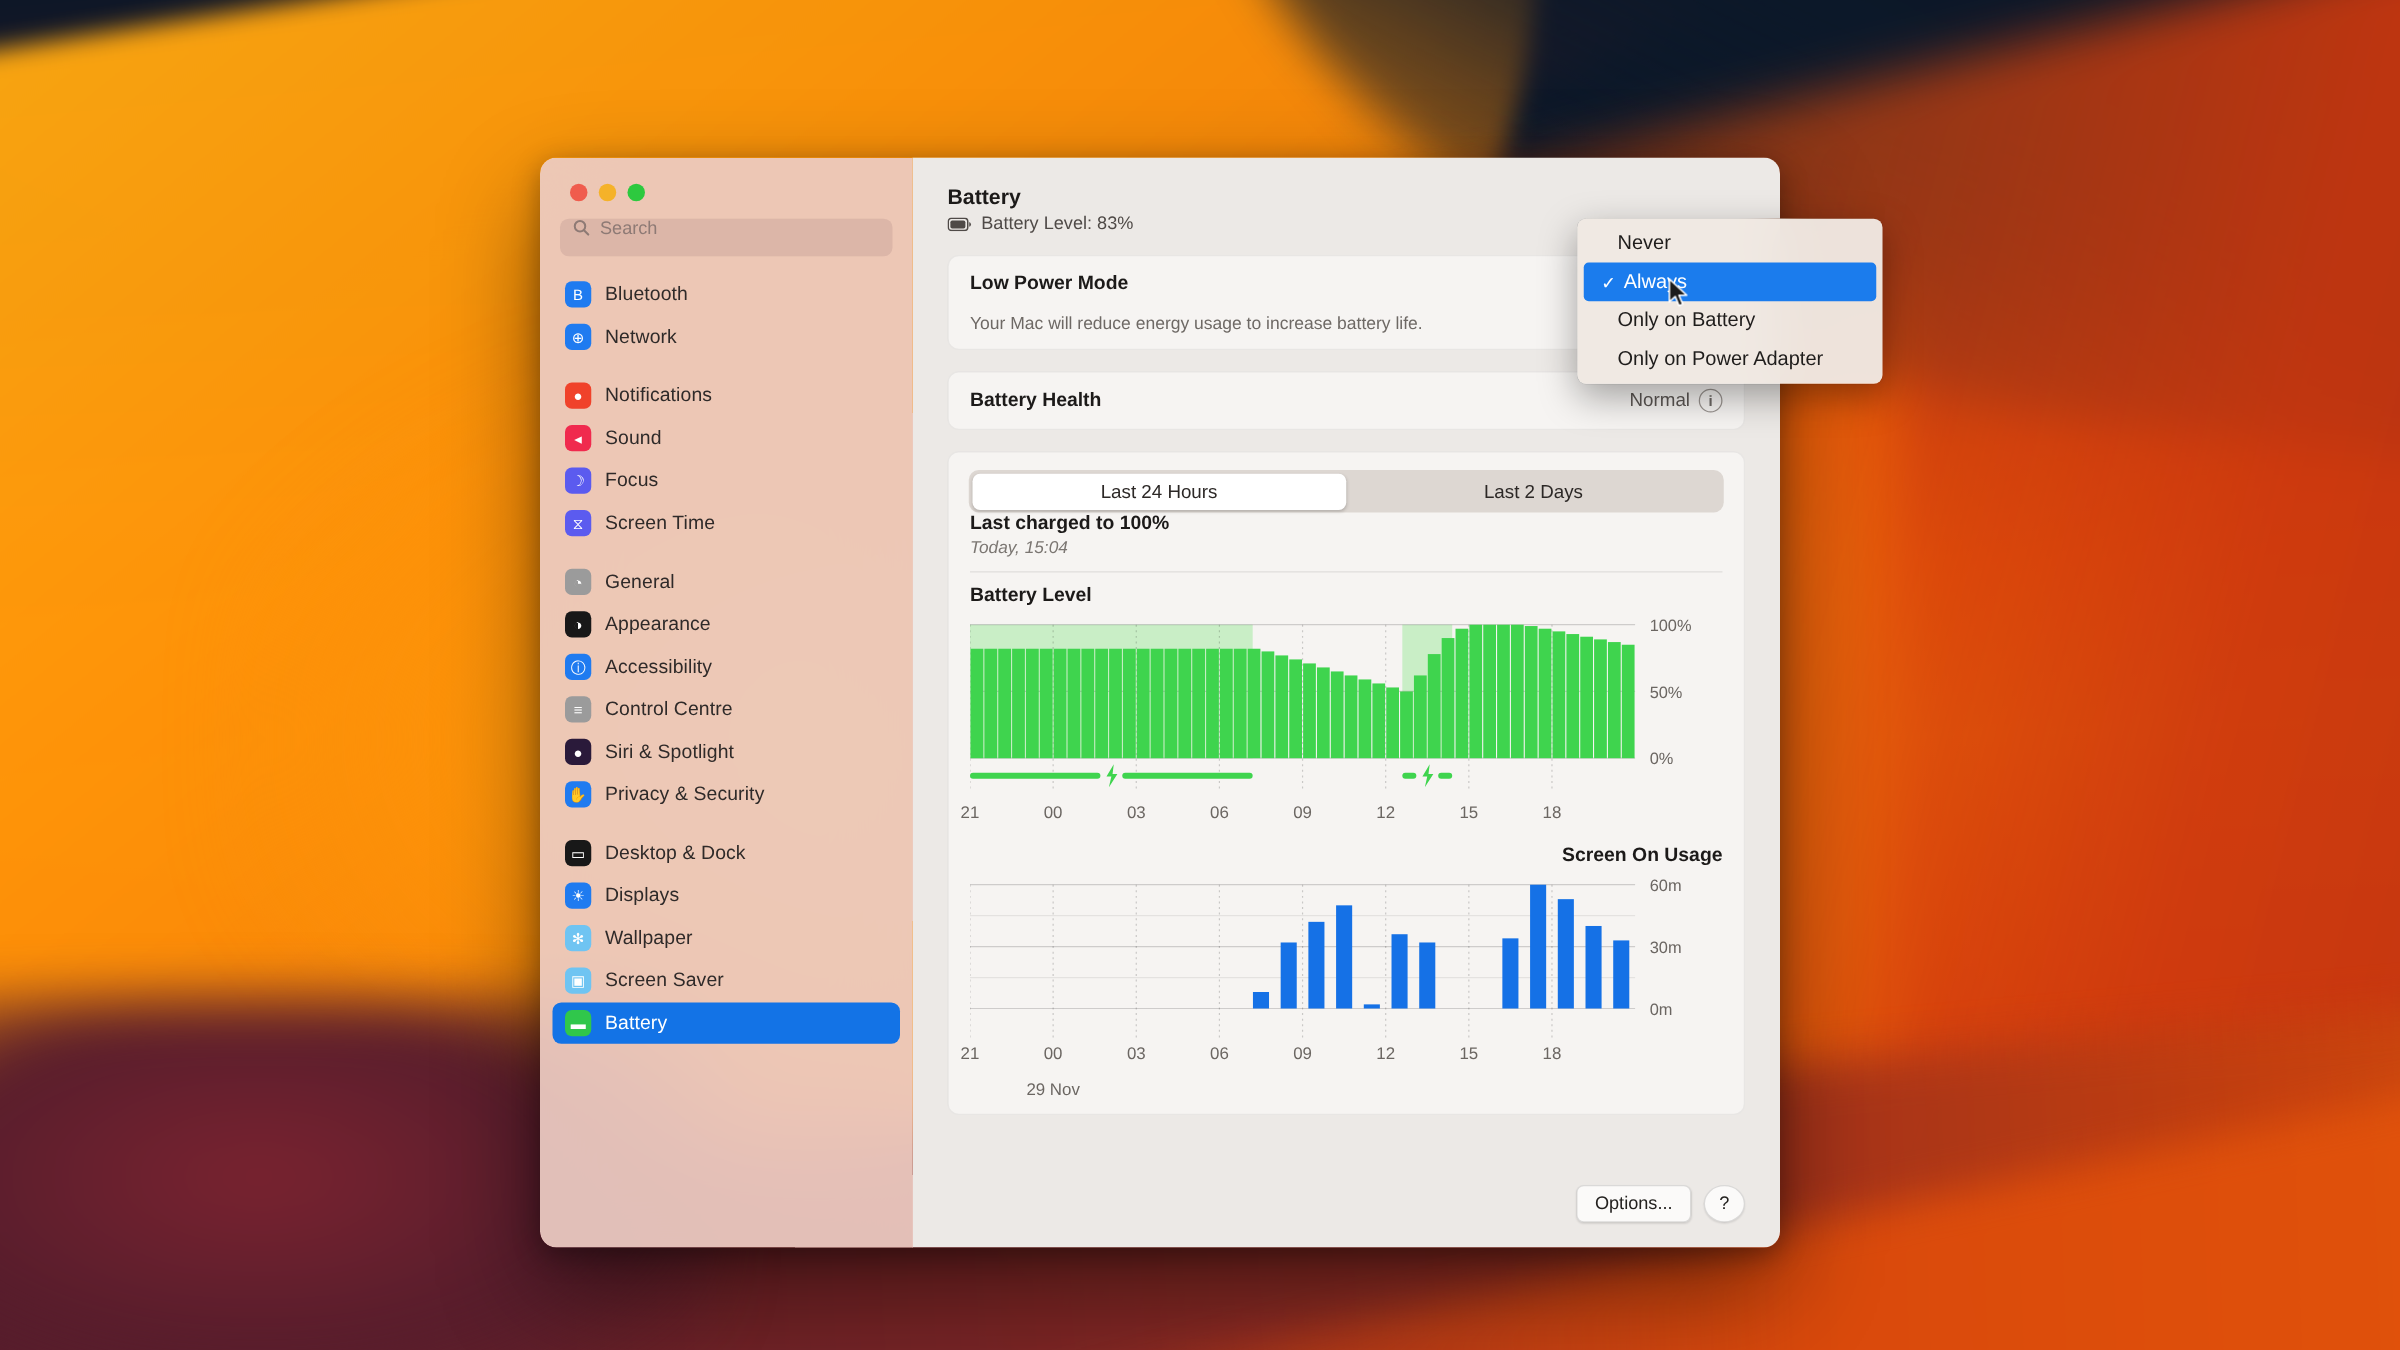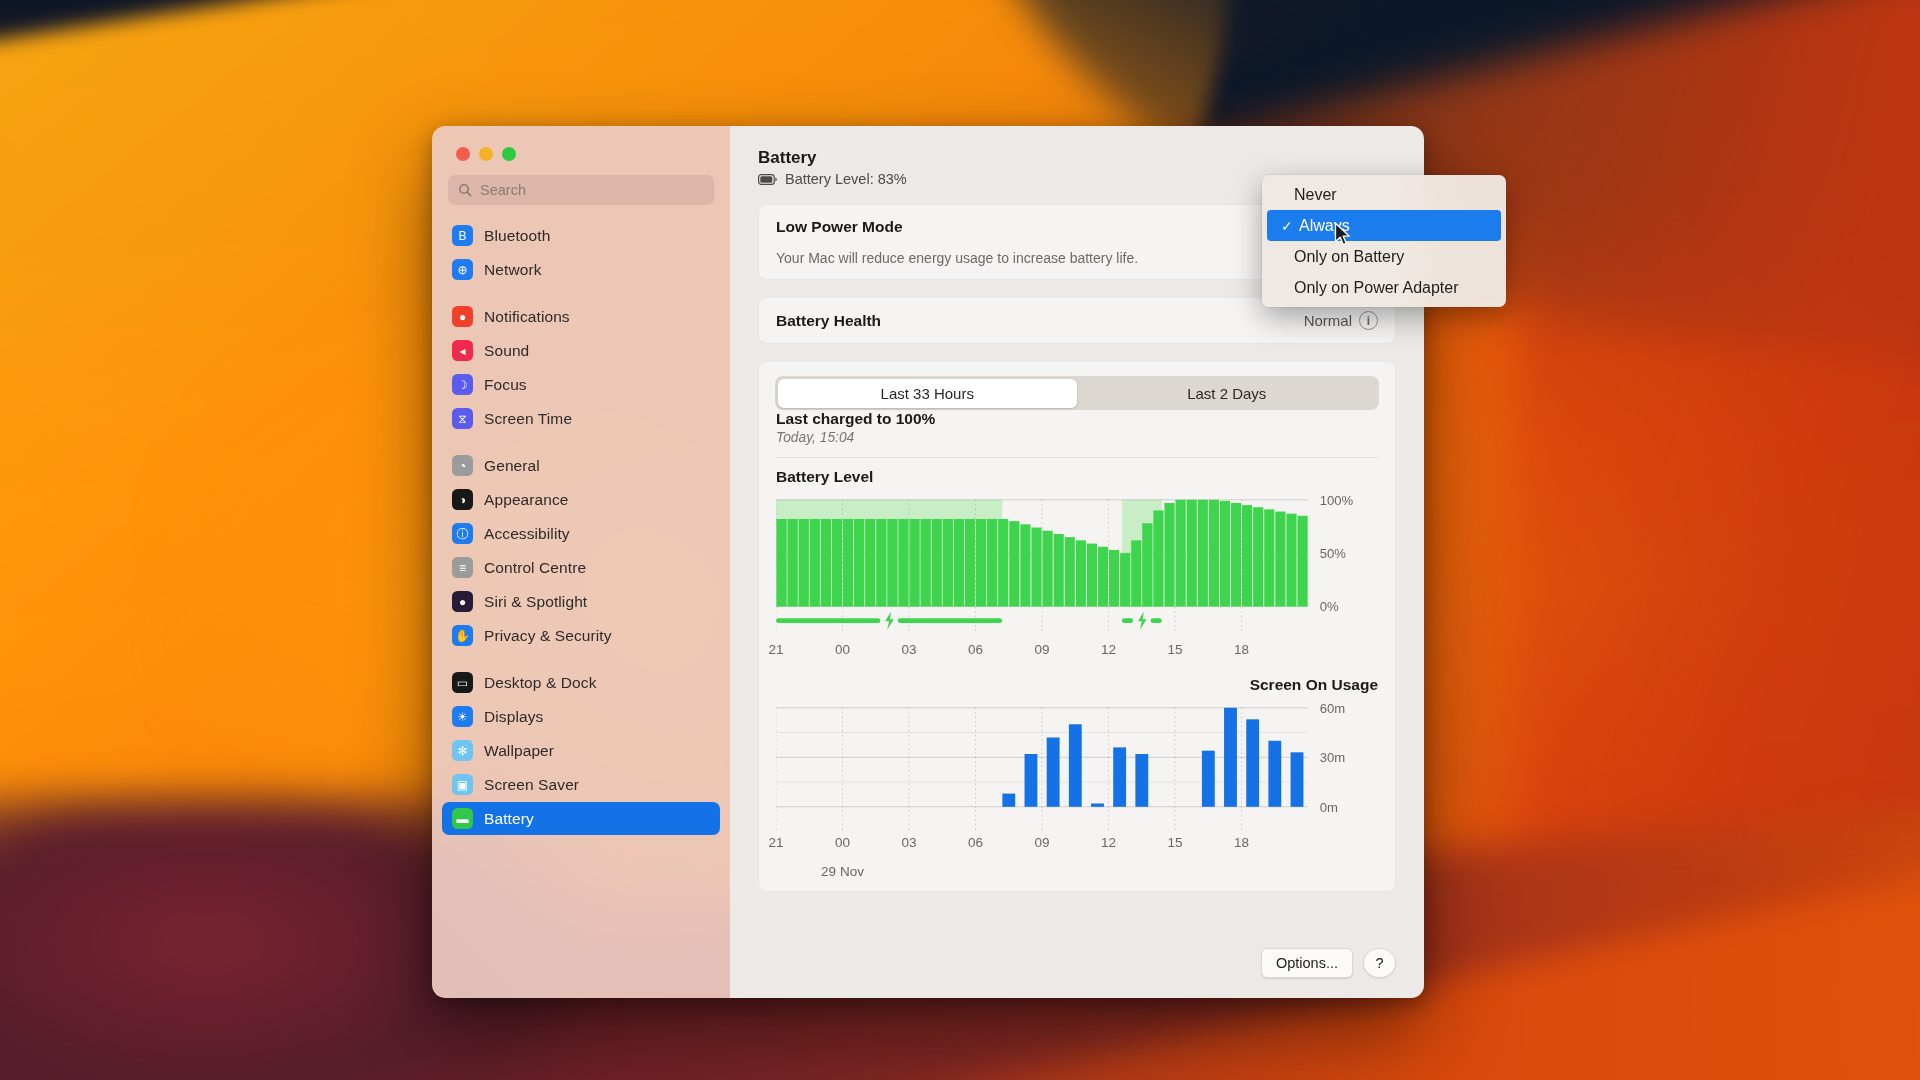--- a/index.html
+++ b/index.html
@@ -79,21 +79,21 @@
     backdrop-filter:blur(28px); position:relative;
     display:flex; flex-direction:column;
   }
   .traffic { display:flex; gap:9px; padding:21px 0 0 24px; }
   .tl { width:14px; height:14px; border-radius:50%; }
   .tl.r { background:#f05c4d; } .tl.y { background:#f5b229; } .tl.g { background:#2dc93f; }
 
   .search-wrap { padding:14px 16px 4px 16px; }
   .search-box {
     height:30px; border-radius:7px; background:rgba(196,158,150,.42);
-    display:flex; align-items:center; gap:8px; padding:0 10px;
+    display:flex; align-items:flex-start; gap:8px; padding:0 10px;
   }
   .search-box svg { flex:0 0 14px; }
   .search-ph { font-size:14.5px; color:#8e7a75; }
 
   .nav { flex:1; padding:10px 10px 0 10px; overflow:hidden; }
   .nav-sep { height:13px; }
   .nav-item {
     display:flex; align-items:center; gap:11px;
     height:33px; padding:0 10px; border-radius:7px; margin-bottom:1px;
   }
@@ -325,21 +325,21 @@
           <div class="row-right">
             <span class="val-txt">Normal</span>
             <span class="info-btn">i</span>
           </div>
         </div>
       </div>
 
       <div class="card" style="padding-bottom:14px;">
 
         <div class="seg">
-          <div class="seg-btn act">Last 33 Hours</div>
+          <div class="seg-btn act">Last 24 Hours</div>
           <div class="seg-btn">Last 2 Days</div>
         </div>
 
         <div class="lastchg">
           <div class="t">Last charged to 100%</div>
           <div class="s">Today, 15:04</div>
         </div>
 
         <div class="hairline" style="margin-top:12px;"></div>
 

